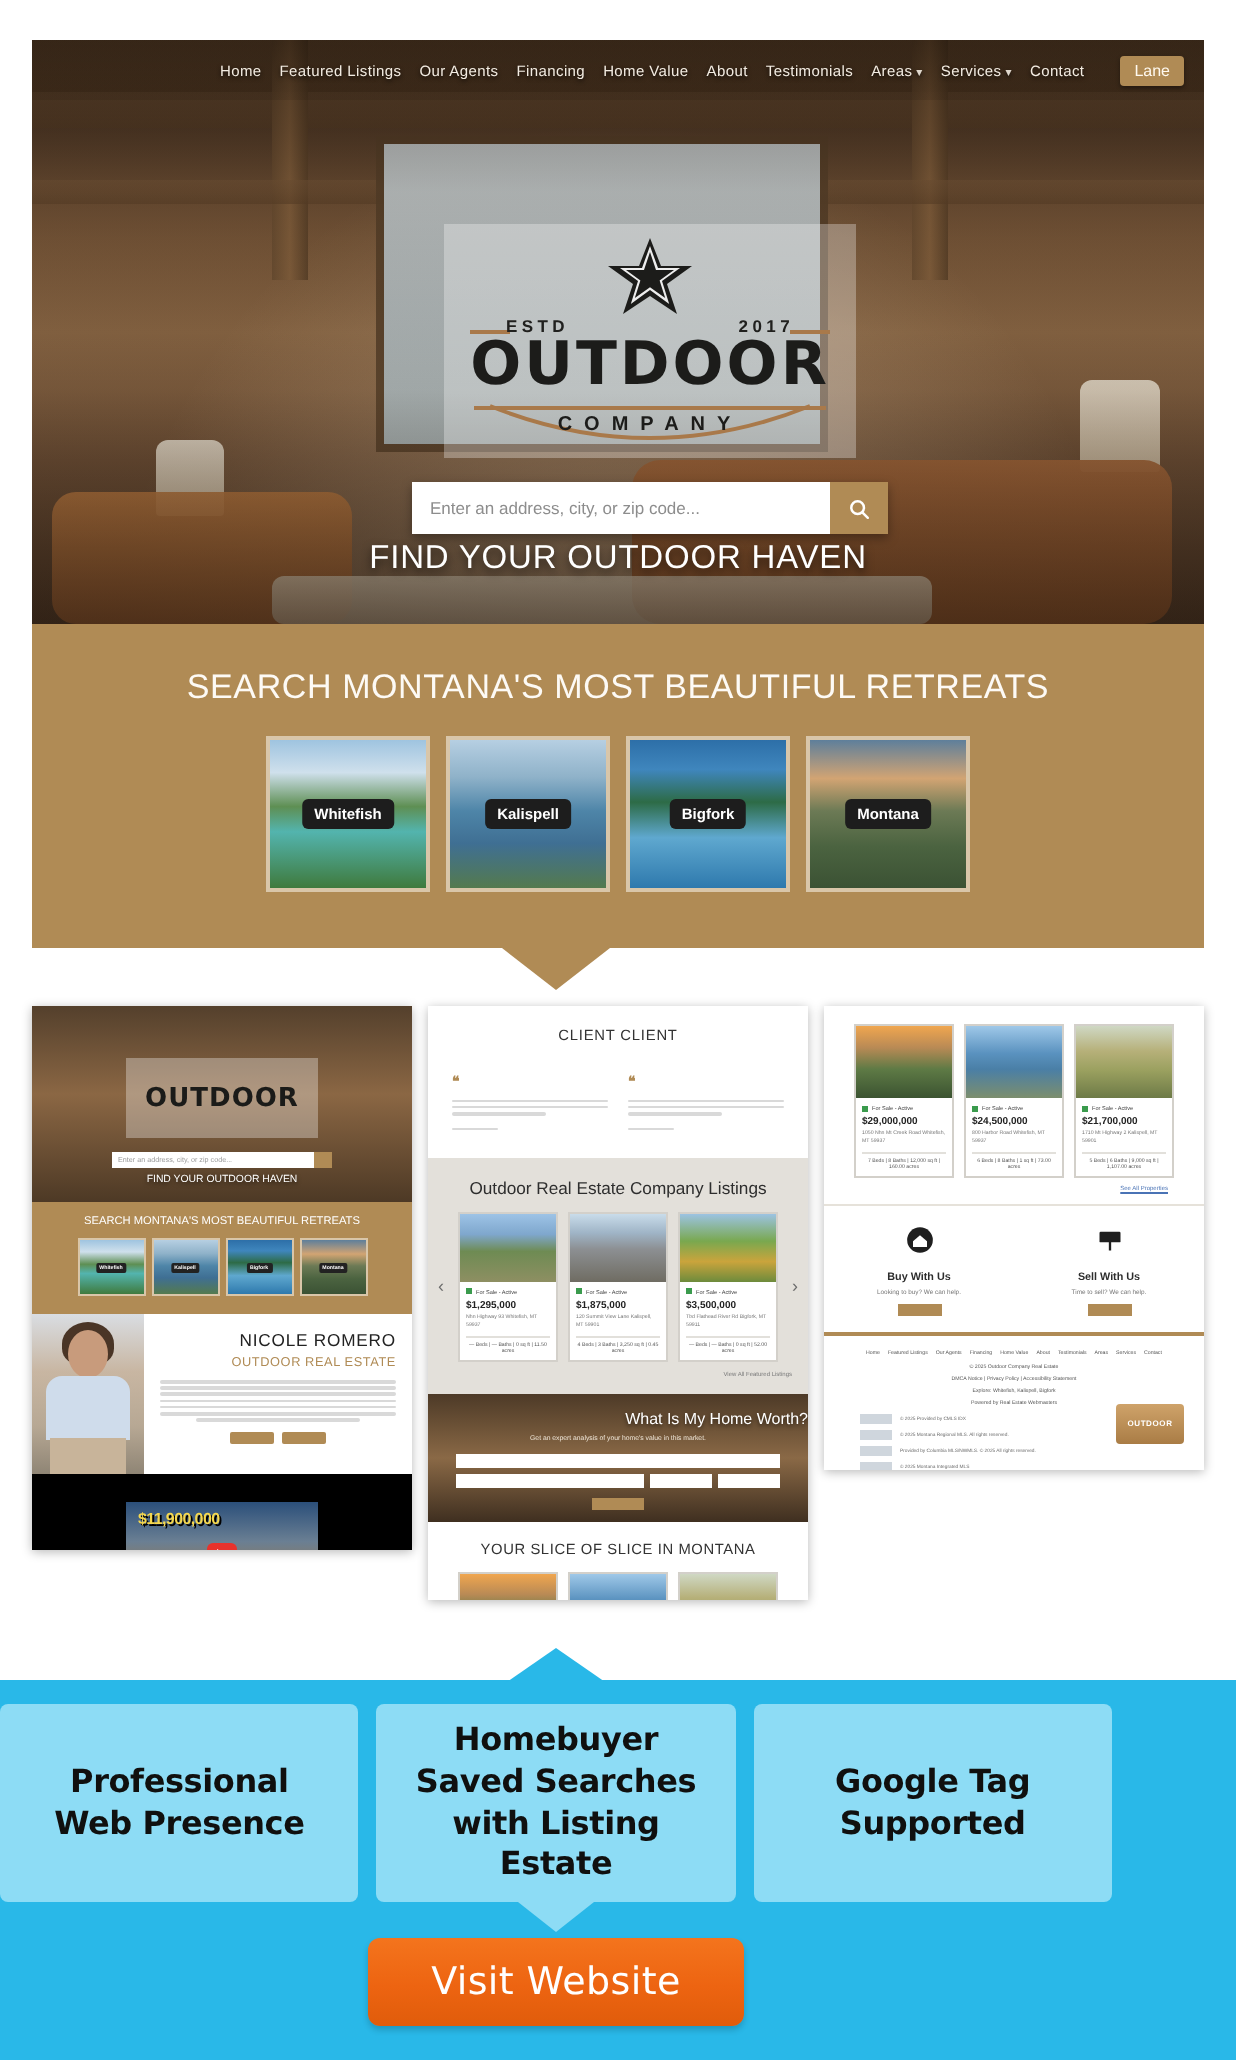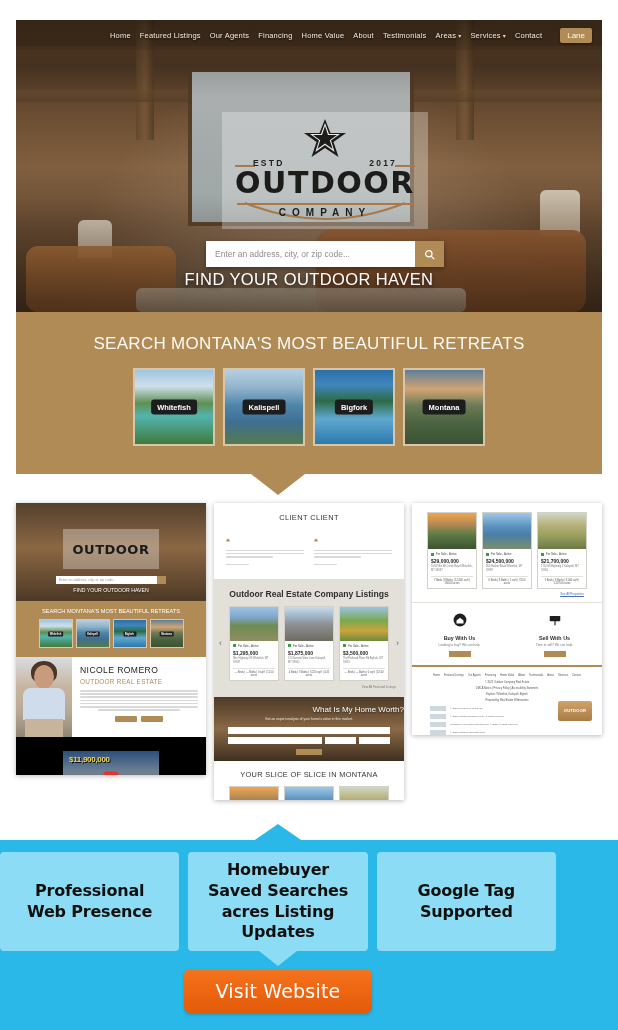--- a/index.html
+++ b/index.html
@@ -161,21 +161,21 @@
   .mini-tan .row{display:flex;justify-content:center;gap:3px;margin-top:5px;}
   .mini-tan .row div{width:34px;height:29px;border:1px solid #d9c6a9;box-sizing:border-box;position:relative;}
   .mini-tan .row div b{position:absolute;left:50%;top:50%;transform:translate(-50%,-50%);
     background:#222;color:#fff;font-size:2.6px;padding:1px 2px;border-radius:1px;font-weight:bold;}
   .agent{position:relative;background:#fff;height:80px;display:flex;}
   .agent .photo{width:56px;background:linear-gradient(180deg,#d9dde2 0%,#c8b6a2 36%,#b7a894 70%,#8f8575 100%);position:relative;}
   .agent .photo .head{position:absolute;left:50%;top:8px;transform:translateX(-50%);width:20px;height:24px;border-radius:50%;background:#c89b7c;}
   .agent .photo .hair{position:absolute;left:50%;top:4px;transform:translateX(-50%);width:26px;height:22px;border-radius:50% 50% 40% 40%;background:#4a3526;}
   .agent .photo .body{position:absolute;left:50%;top:31px;transform:translateX(-50%);width:42px;height:32px;border-radius:8px 8px 0 0;background:#cfdceb;}
   .agent .photo .pants{position:absolute;left:50%;bottom:0;transform:translateX(-50%);width:38px;height:18px;background:#c8b49a;}
-  .agent .info{flex:1;padding:8px 8px 0;text-align:left;}
+  .agent .info{flex:1;padding:8px 8px 0;text-align:right;}
   .agent .nm{font-size:8.6px;color:#222;letter-spacing:.4px;}
   .agent .sub{font-size:6.4px;color:#b08b55;margin-top:3px;letter-spacing:.3px;}
   .agent .p{margin-top:5px;}
   .lnk{height:1.6px;background:#d9d9d9;margin:1.6px 0;border-radius:1px;}
   .agent .btns{display:flex;justify-content:center;gap:4px;margin-top:5px;}
   .agent .btns span{display:block;width:22px;height:6px;background:#b08b55;border-radius:1px;}
   .videoblock{background:#000;height:66px;display:flex;align-items:flex-end;justify-content:center;}
   .vthumb{width:96px;height:52px;background:linear-gradient(180deg,#2b4f7a 0%,#6a7f93 38%,#8a7a63 62%,#4d4238 100%);position:relative;}
   .vthumb .price{position:absolute;left:6px;top:4px;font-size:8px;font-weight:bold;color:#f5d84f;
     text-shadow:1px 1px 0 #000;letter-spacing:-.3px;}
@@ -183,21 +183,21 @@
     width:15px;height:11px;background:#e8322c;border-radius:3px;display:flex;align-items:center;justify-content:center;}
   .vthumb .play::after{content:"";border-left:5px solid #fff;border-top:3px solid transparent;border-bottom:3px solid transparent;}
 
   
   .sb-reviews{background:#fff;padding:10px 0 12px;}
   .sb-title{text-align:center;font-size:7.4px;color:#333;letter-spacing:.4px;}
   .sb-quotes{display:flex;gap:10px;padding:8px 12px 0;}
   .sb-quotes .q{flex:1;}
   .sb-quotes .q .mark{color:#b08b55;font-size:7px;font-weight:bold;}
   .sb-list{background:#e3e0da;padding:10px 0 8px;position:relative;}
-  .sb-list h4{margin:0;text-align:center;font-size:8.6px;color:#2e2e2e;font-weight:bold;}
+  .sb-list h4{margin:0;text-align:center;font-size:8.6px;color:#2e2e2e;font-weight:normal;}
   .cards{display:flex;gap:5px;justify-content:center;margin-top:7px;}
   .card{width:50px;background:#fff;border:1px solid #d3d0ca;box-sizing:border-box;}
   .card .img{height:34px;}
   .k1{background:linear-gradient(180deg,#9dc3e6 0%,#7fa7cd 30%,#6e8b53 55%,#8e8f62 100%);}
   .k2{background:linear-gradient(180deg,#c9dcea 0%,#9fb4c6 28%,#8c8f92 52%,#6f6c62 100%);}
   .k3{background:linear-gradient(180deg,#9cc3e2 0%,#79a84f 40%,#caa43c 70%,#6d8b3c 100%);}
   .k4{background:linear-gradient(180deg,#f0a64f 0%,#b98a55 30%,#5e7a45 60%,#3b5331 100%);}
   .k5{background:linear-gradient(180deg,#9fc8e8 0%,#5a92bf 38%,#4a7fa6 60%,#7c8e6d 100%);}
   .k6{background:linear-gradient(180deg,#cfd8c4 0%,#b6b079 35%,#9aa05f 62%,#6d7a47 100%);}
   .card .meta{padding:3px;}
@@ -630,21 +630,21 @@
     </div>
   </div>
 
   <div class="blue"></div>
   <div class="blue-arrow-top"></div>
   <div class="features">
     <div class="feature">
       <span>Professional Web Presence</span>
     </div>
     <div class="feature">
-      <span>Homebuyer Saved Searches acres Listing Updates</span>
+      <span>Homebuyer Saved Searches with Listing Estate</span>
     </div>
     <div class="feature">
       <span>Google Tag Supported</span>
     </div>
   </div>
   <div class="mid-arrow"></div>
   <div class="visit">
     <span>Visit Website</span>
   </div>
 

